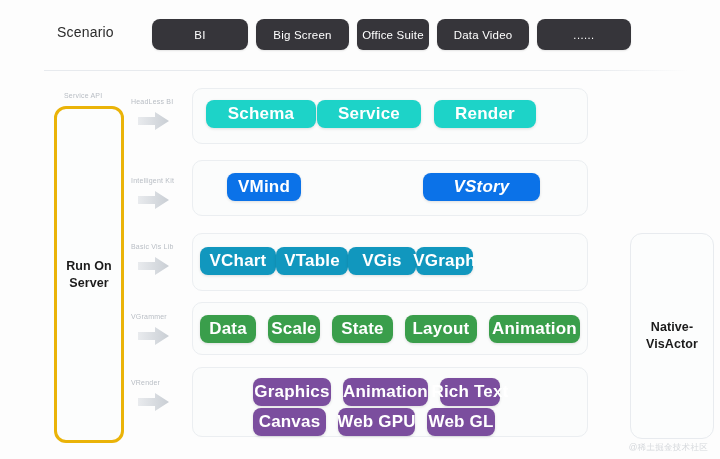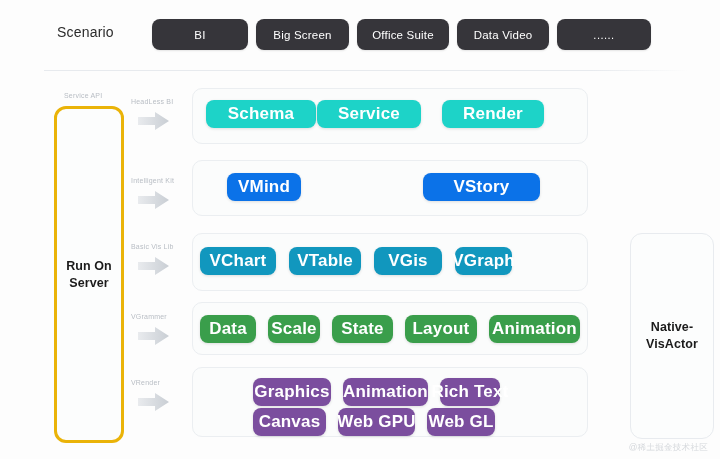--- a/index.html
+++ b/index.html
@@ -57,21 +57,21 @@
     font-size: 11.5px;
     font-weight: 500;
     display: flex;
     align-items: center;
     justify-content: center;
     letter-spacing: .2px;
     box-shadow: 0 1px 2px rgba(0,0,0,.10);
   }
   .sc-w0 { width: 96px; }
   .sc-w1 { width: 93px; }
-  .sc-w2 { width: 92px; }
+  .sc-w2 { width: 72px; border-radius: 6px; }
   .sc-w3 { width: 92px; }
   .sc-w4 { width: 94px; }
   .dots-glyph {
     font-size: 11px;
     letter-spacing: .5px;
     line-height: 1;
     transform: translateY(1px);
   }
 
   .divider {
@@ -194,30 +194,30 @@
   .lbl-vr { left: 131px; top: 379px; }
 
   .arr-hb { left: 137px; top: 110px; }
   .arr-ik { left: 137px; top: 189px; }
   .arr-bv { left: 137px; top: 255px; }
   .arr-vg { left: 137px; top: 325px; }
   .arr-vr { left: 137px; top: 391px; }
 
   .chips-hb { left: 206px; top: 100px; gap: 1px; }
   .chips-ik { left: 227px; top: 173px; }
-  .chips-bv { left: 200px; top: 247px; gap: 13px; }
+  .chips-bv { left: 200px; top: 247px; }
   .chips-vg { left: 200px; top: 315px; gap: 12px; }
   .chips-vr1 { left: 253px; top: 378px; gap: 12px; }
   .chips-vr2 { left: 253px; top: 408px; gap: 12px; }
 
   .w-schema { width: 110px; }
   .w-service { width: 104px; }
-  .w-render { width: 102px; margin-left: 20px; }
+  .w-render { width: 102px; margin-left: 12px; }
   .w-vmind { width: 74px; }
-  .w-vstory { width: 117px; margin-left: 122px; }
+  .w-vstory { width: 117px; margin-left: 122px; font-style: italic; }
   .w-vchart { width: 76px; }
   .w-vtable { width: 72px; }
   .w-vgis { width: 68px; }
   .w-vgraph { width: 57px; }
   .w-data { width: 56px; }
   .w-scale { width: 52px; }
   .w-state { width: 61px; }
   .w-layout { width: 72px; }
   .w-anim5 { width: 91px; }
   .w-graphics { width: 78px; }

